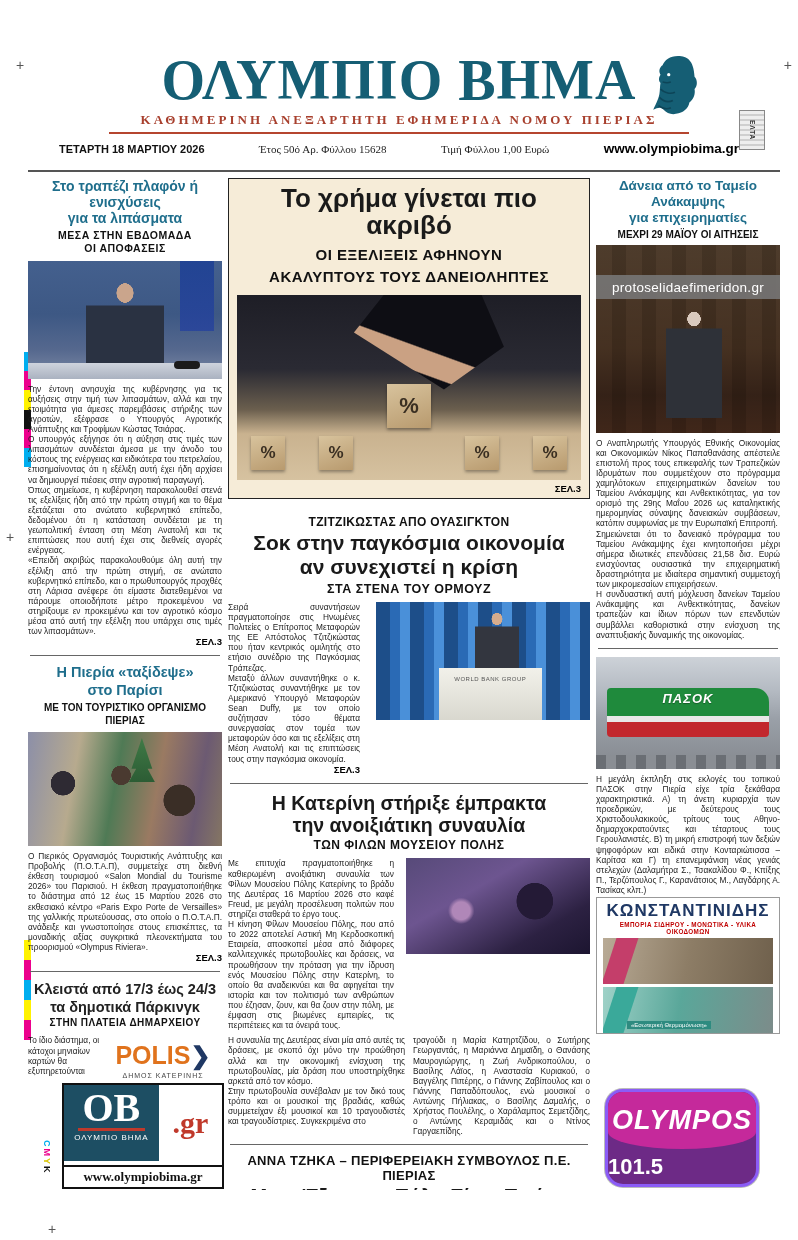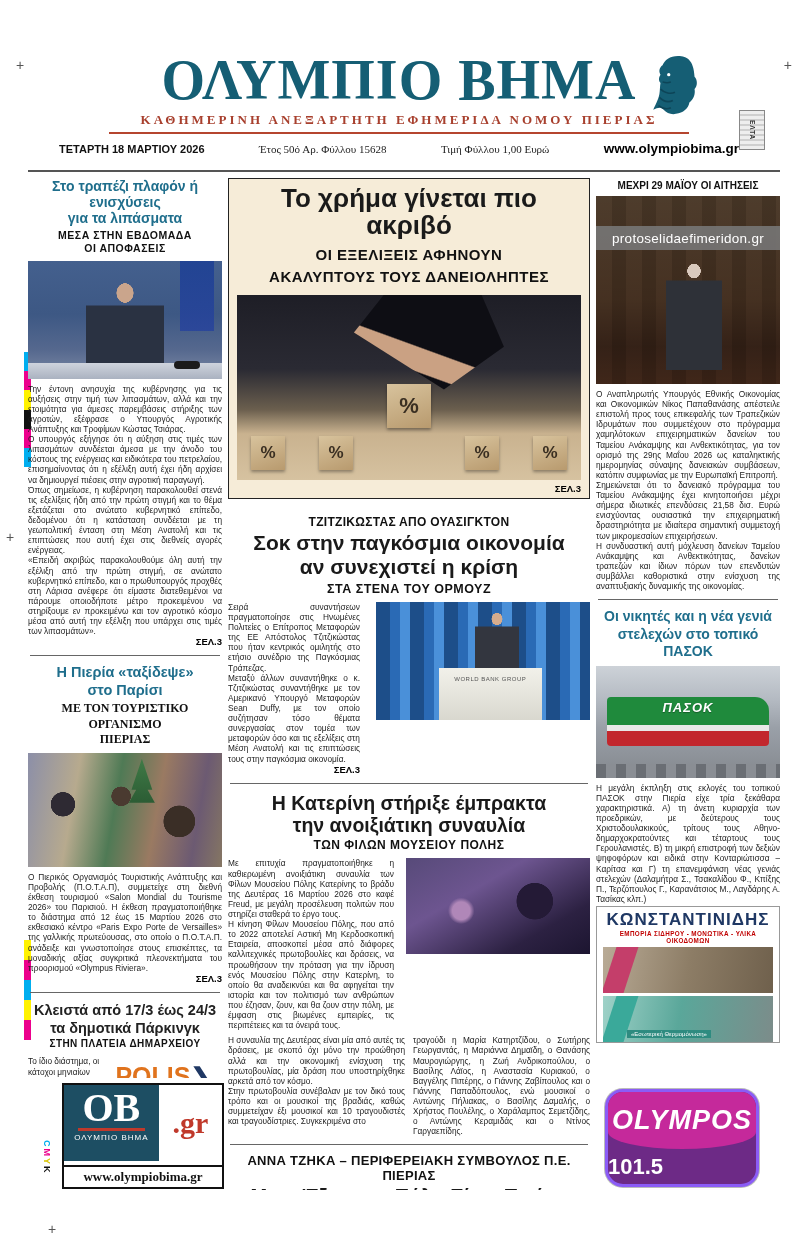--- a/index.html
+++ b/index.html
@@ -50,21 +50,21 @@
   .ph-minister { height:118px; margin-top:5px;
     background:linear-gradient(180deg,#44608e 0%,#3d5884 45%,#55688e 75%,#7d8aa5 100%); }
   .ph-minister .flag { position:absolute; right:8px; top:0; width:34px; height:70px; background:linear-gradient(180deg,#1c3f94,#27439c); opacity:.85;}
   .ph-minister .fig { position:absolute; left:50%; top:18px; transform:translateX(-50%); width:78px; height:100px;
     background:radial-gradient(ellipse 14px 16px at 50% 14px,#caa58c 60%,transparent 62%),
                linear-gradient(180deg,transparent 26px,#2a3242 27px); border-radius:8px; }
   .ph-minister .desk { position:absolute; bottom:0; width:100%; height:16px; background:linear-gradient(180deg,#cfd4dd,#aab2c0); }
   .ph-minister .mic { position:absolute; right:22px; bottom:10px; width:26px; height:8px; background:#1b1b1b; border-radius:4px; }
 
   .l-head2 { font-size:14.5px; line-height:1.2; }
-  .l-sub2 { font-size:12px; line-height:1.3; margin-top:2px;font-family:Liberation Serif, serif; }
+  .l-sub2 { font-size:10px; line-height:1.3; margin-top:2px; }
   .ph-fair { height:114px; margin-top:5px;
     background:
       radial-gradient(circle 26px at 78% 60%, #3a2e26 60%, transparent 62%),
       radial-gradient(circle 20px at 18% 45%, #2e2a33 60%, transparent 62%),
       radial-gradient(circle 16px at 48% 38%, #4a3a30 60%, transparent 62%),
       linear-gradient(100deg,#8c8fa8 0%,#b7aa8e 25%,#4f7a55 45%,#9a7a62 65%,#6c5a72 85%,#857663 100%); }
   .ph-fair .tree { position:absolute; left:52%; top:6px; width:26px; height:44px; background:linear-gradient(180deg,#3f7a46,#2c5c34); clip-path:polygon(50% 0,90% 70%,72% 70%,100% 100%,0 100%,28% 70%,10% 70%); }
 
   .l-head3 { font-size:14.5px; line-height:1.25; color:#222; }
   .l-sub3 { font-size:10px; margin-top:1px; letter-spacing:.4px; }
@@ -337,37 +337,37 @@
       <div class="kicker" style="font-size:13px">ΑΝΝΑ ΤΖΗΚΑ – ΠΕΡΙΦΕΡΕΙΑΚΗ ΣΥΜΒΟΥΛΟΣ  Π.Ε. ΠΙΕΡΙΑΣ</div>
       <h2 class="h-black c-head4">Μια «Έξυπνη» Πόλη Είναι Πρώτα Ανθρώπινη</h2>
 
     </article>
 
   </section>
 
   <section class="col col-right">
 
     <article>
+      <h2 class="h-teal r-head1" style="white-space:pre-line">Δάνεια από το Ταμείο Ανάκαμψης
+για  επιχειρηματίες</h2>
       <div class="subhead r-sub1">ΜΕΧΡΙ 29  ΜΑΪΟΥ ΟΙ ΑΙΤΗΣΕΙΣ</div>
       <div class="photo ph-parliament">
         <div class="fig"></div>
         <div class="watermark">
           <span>protoselidaefimeridon.gr</span>
         </div>
       </div>
       <p class="body-txt" style="margin-top:5px">Ο Αναπληρωτής Υπουργός Εθνικής Οικονομίας και Οικονομικών Νίκος Παπαθανάσης απέστειλε επιστολή προς τους επικεφαλής των Τραπεζικών Ιδρυμάτων που συμμετέχουν στο πρόγραμμα χαμηλότοκων επιχειρηματικών δανείων  του Ταμείου Ανάκαμψης και Ανθεκτικότητας, για τον ορισμό της 29ης Μαΐου 2026 ως καταληκτικής ημερομηνίας σύναψης δανειακών συμβάσεων, κατόπιν συμφωνίας με την Ευρωπαϊκή Επιτροπή.
 Σημειώνεται ότι το δανειακό πρόγραμμα του Ταμείου Ανάκαμψης έχει κινητοποιήσει μέχρι σήμερα ιδιωτικές επενδύσεις 21,58 δισ. Ευρώ ενισχύοντας ουσιαστικά την επιχειρηματική δραστηριότητα με ιδιαίτερα σημαντική συμμετοχή των μικρομεσαίων επιχειρήσεων.
 Η συνδυαστική αυτή μόχλευση δανείων Ταμείου Ανάκαμψης και Ανθεκτικότητας, δανείων τραπεζών και ίδιων πόρων των επενδυτών συμβάλλει καθοριστικά στην ενίσχυση της αναπτυξιακής δυναμικής της οικονομίας.</p>
     </article>
 
     <hr class="divider">
 
     <article>
-      <h2 class="h-teal r-head2" style="white-space:pre-line">Οι νικητές και η νέα γενιά
-στελεχών στο τοπικό ΠΑΣΟΚ</h2>
       <div class="photo ph-train">
         <div class="body">
           <span>ΠΑΣΟΚ</span>
         </div>
         <div class="rail"></div>
       </div>
       <p class="body-txt" style="margin-top:5px">Η μεγάλη έκπληξη στις εκλογές του τοπικού ΠΑΣΟΚ στην Πιερία είχε τρία ξεκάθαρα χαρακτηριστικά. Α) τη άνετη κυριαρχία των προεδρικών, με δεύτερους τους Χριστοδουλακικούς, τρίτους τους Αθηνο-δημαρχοκρατούντες και τέταρτους τους Γερουλανιστές. Β) τη μικρή επιστροφή των δεξιών ψηφοφόρων και ειδικά στην Κονταριώτισσα – Καρίτσα και Γ) τη επανεμφάνιση νέας γενιάς στελεχών (Δαλαμήτρα Σ., Τσακαλίδου Φ., Κπίξης Π., Τερζόπουλος Γ., Καρανάτσιος Μ., Λαγδάρης Α. Τασίκας  κλπ.)</p>
     </article>
 
     <div class="ad">

